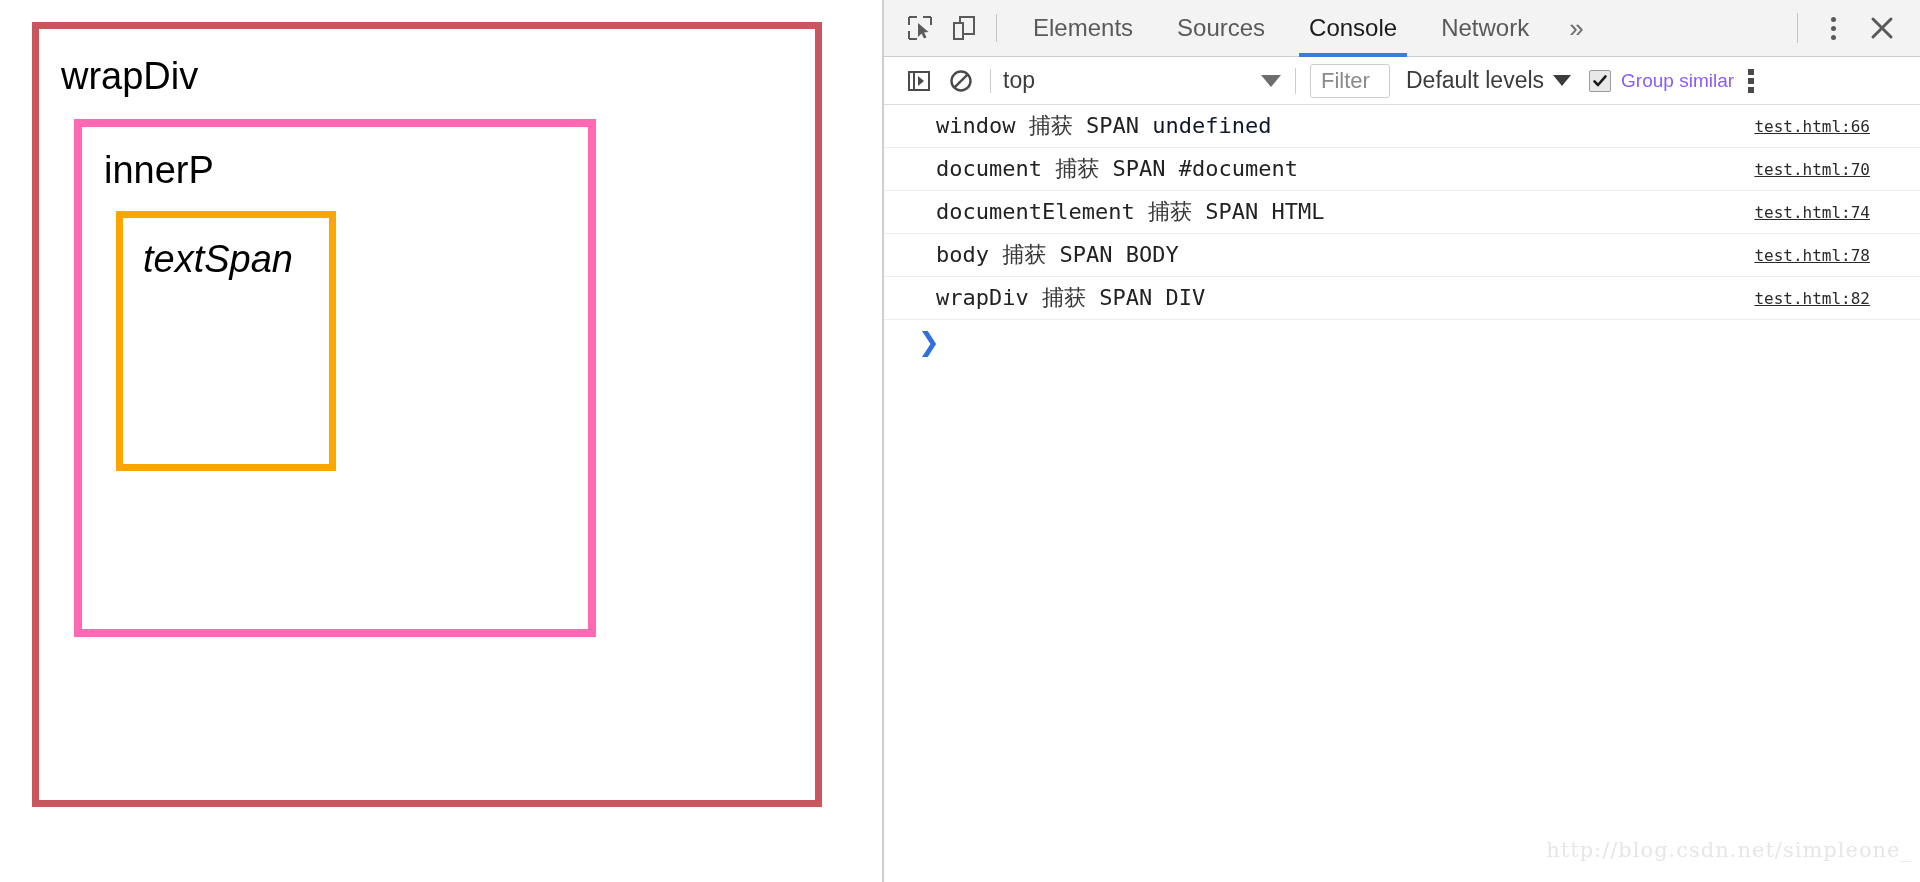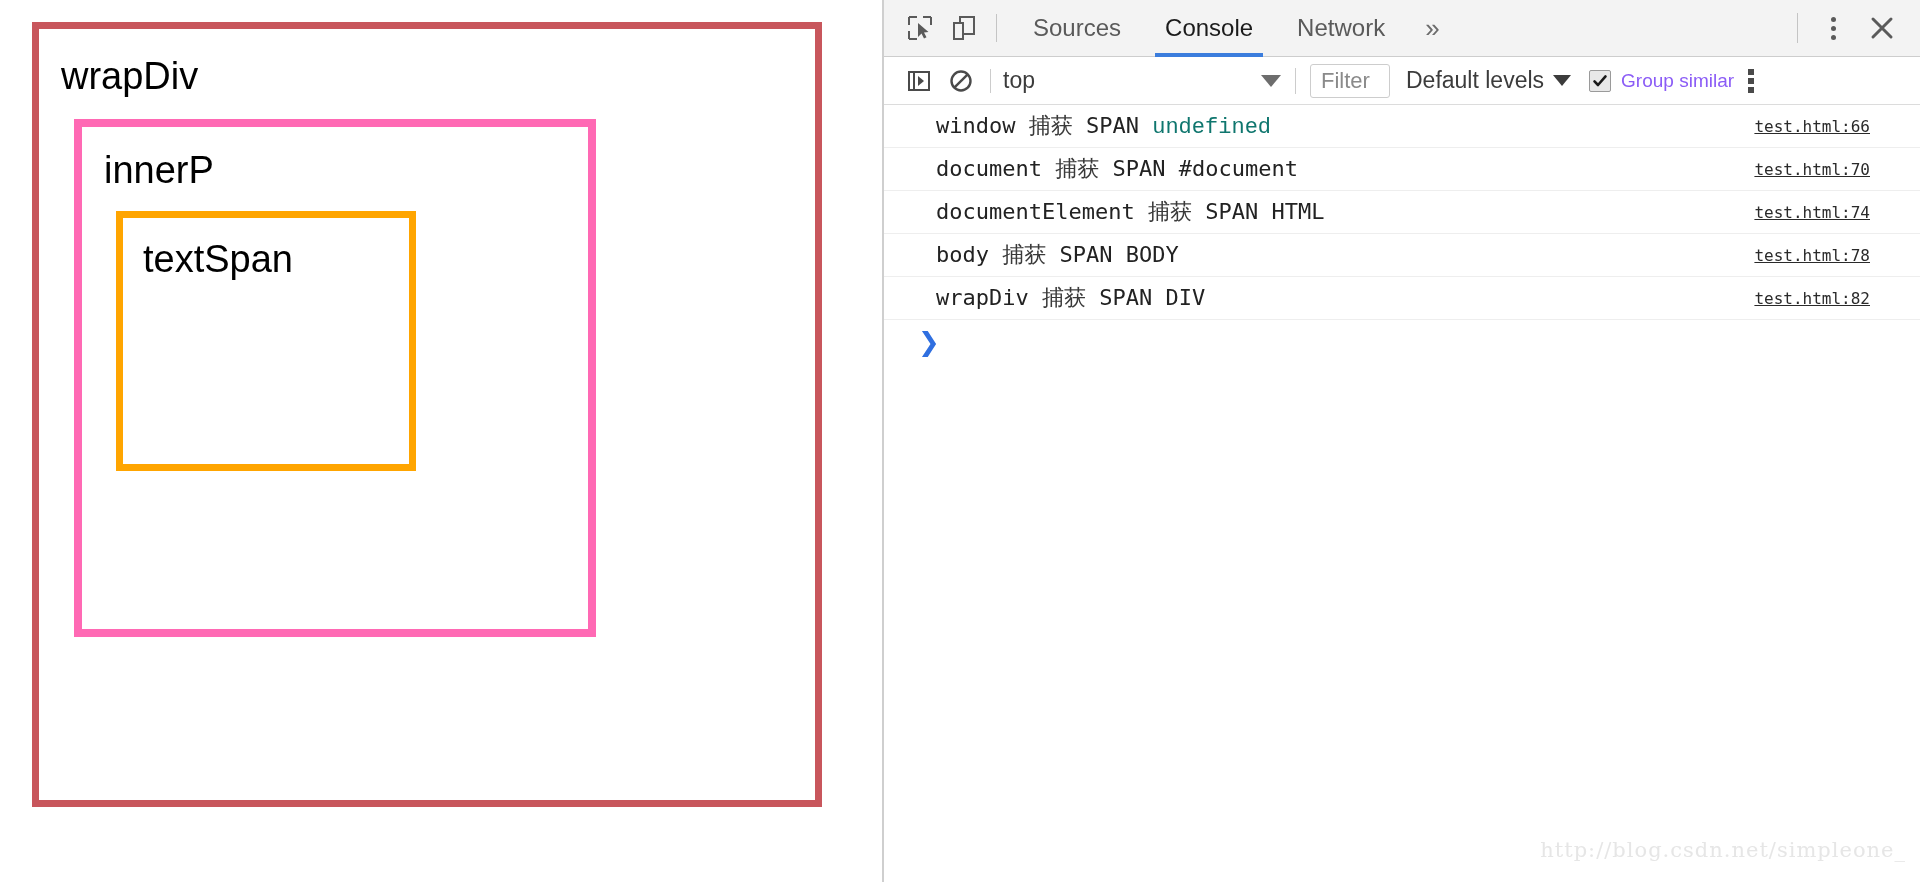--- a/index.html
+++ b/index.html
@@ -55,24 +55,25 @@
     color: #000;
     line-height: 1;
     padding: 24px 0 0 22px;
     white-space: nowrap;
   }
 
   .text-span {
     position: absolute;
     left: 34px;
     top: 84px;
-    width: 300px;
+    width: 220px;
     height: 260px;
     border: 7px solid #ffa500;
     background: #ffffff;
+    font-style: italic;
   }
   .span-label {
     font-size: 38px;
     color: #000;
     line-height: 1;
     padding: 22px 0 0 20px;
     white-space: nowrap;
   }
 
   
@@ -275,21 +276,21 @@
     padding-left: 52px;
     padding-right: 50px;
   }
   .msg-text {
     font-family: "DejaVu Sans Mono", monospace;
     font-size: 22px;
     color: #222222;
     white-space: pre;
   }
   .msg-text .zh { font-family: "DejaVu Sans", sans-serif; color: #3a3a3a; }
-  .msg-text .dim { color: #0f766e; font-family: Liberation Mono, monospace; }
+  .msg-text .dim { color: #0f172a; }
   .msg-src {
     margin-left: auto;
     font-family: "DejaVu Sans Mono", monospace;
     font-size: 16px;
     color: #2a2a2a;
     text-decoration: underline;
     cursor: pointer;
     white-space: nowrap;
   }
   .prompt-row {
@@ -302,21 +303,21 @@
   .prompt-caret {
     font-size: 26px;
     color: #2f6fe0;
     font-weight: bold;
     font-family: "DejaVu Sans", sans-serif;
   }
 
   
   .watermark {
     position: absolute;
-    right: 14px;
+    right: 8px;
     bottom: 20px;
     font-family: "DejaVu Serif", serif;
     font-size: 21px;
     color: #e6e6e6;
     letter-spacing: 1px;
     white-space: nowrap;
     user-select: none;
   }
 </style>
 </head>
@@ -353,20 +354,23 @@
         <svg width="28" height="28" viewBox="0 0 28 28">
           <rect x="10" y="3" width="14" height="17" stroke="#5a5a5a" stroke-width="2" fill="none"></rect>
           <rect x="4" y="9" width="9" height="16" stroke="#5a5a5a" stroke-width="2" fill="#f3f3f3"></rect>
         </svg>
       </div>
 
       <div class="strip-sep"></div>
 
       <div class="tabs">
         <div class="tab">
+          <span>Elements</span>
+        </div>
+        <div class="tab">
           <span>Sources</span>
         </div>
         <div class="tab active">
           <span>Console</span>
         </div>
         <div class="tab">
           <span>Network</span>
         </div>
       </div>
 

